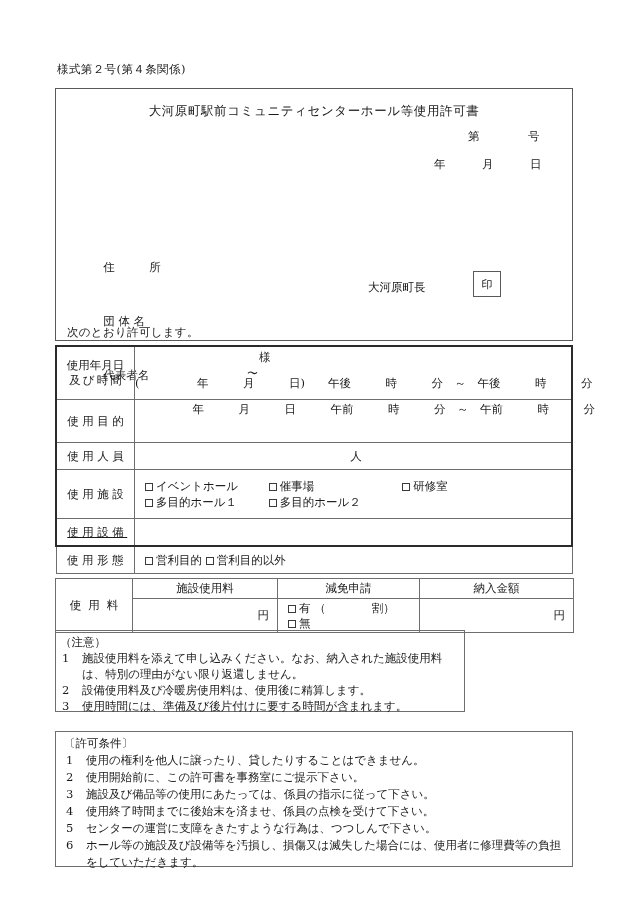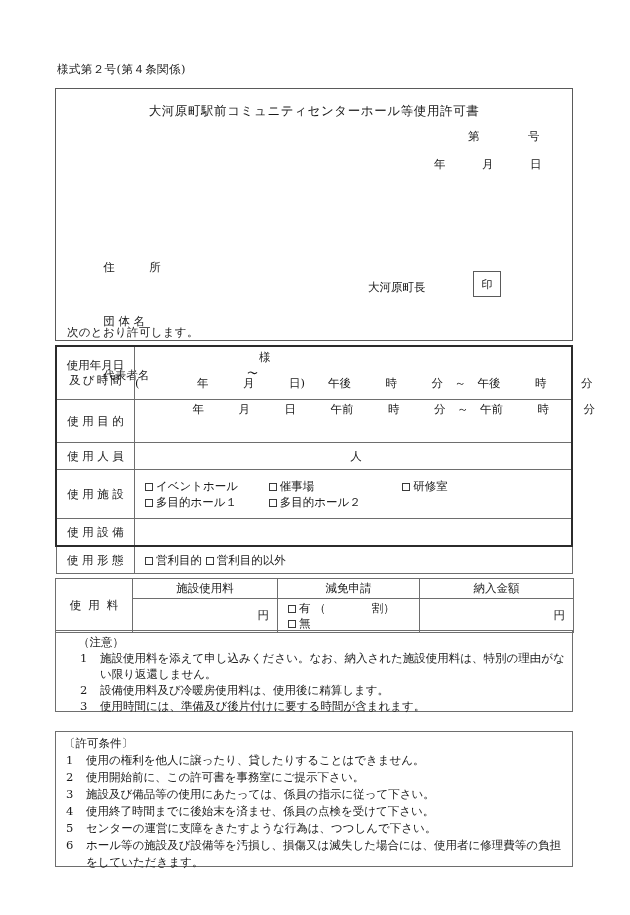--- a/index.html
+++ b/index.html
@@ -129,21 +129,21 @@
     white-space: nowrap;
     font-size: 11.5px;
     padding: 0 2px;
   }
   .lbl .sp4 { letter-spacing: 3.5px; padding-left: 3.5px; }
   .lbl .sp2 { letter-spacing: 2px; padding-left: 2px; }
   .lbl .sp7 { letter-spacing: 7px; padding-left: 7px; margin-top: 12px; }
 
   
   .grp-top { border-top: 2px solid #2b2b2b !important; }
-  .grp-bot { border-bottom: 2px solid #2b2b2b !important; }
+  .grp-bot { border-bottom: 2px solid #2b2b2b !important; text-decoration: underline; }
   .grp-left { border-left: 2px solid #2b2b2b !important; }
   .grp-right { border-right: 2px solid #2b2b2b !important; }
 
   
   .dt-cell { height: 52px; position: relative; }
   .dt-line {
     position: absolute;
     left: 0; right: 0;
     white-space: pre;
     font-size: 11.5px;
@@ -178,25 +178,25 @@
     margin-right: 3px;
     vertical-align: -1px;
     box-sizing: border-box;
   }
 
   
   .notes-box {
     position: absolute;
     left: 55px;
     top: 630px;
-    width: 518px;
+    width: 410px;
     height: 82px;
     border: 1px solid #6e6e6e;
     box-sizing: border-box;
-    padding: 3px 6px 0 20px;
+    padding: 3px 6px 0 2px;
     font-size: 11.5px;
     line-height: 16px;
   }
   .notes-box .head { padding-left: 2px; }
   .li { display: flex; }
   .li .num { width: 24px; flex: 0 0 24px; padding-left: 4px; box-sizing: border-box; }
   .li .txt { flex: 1; }
 
   
   .cond-box {

